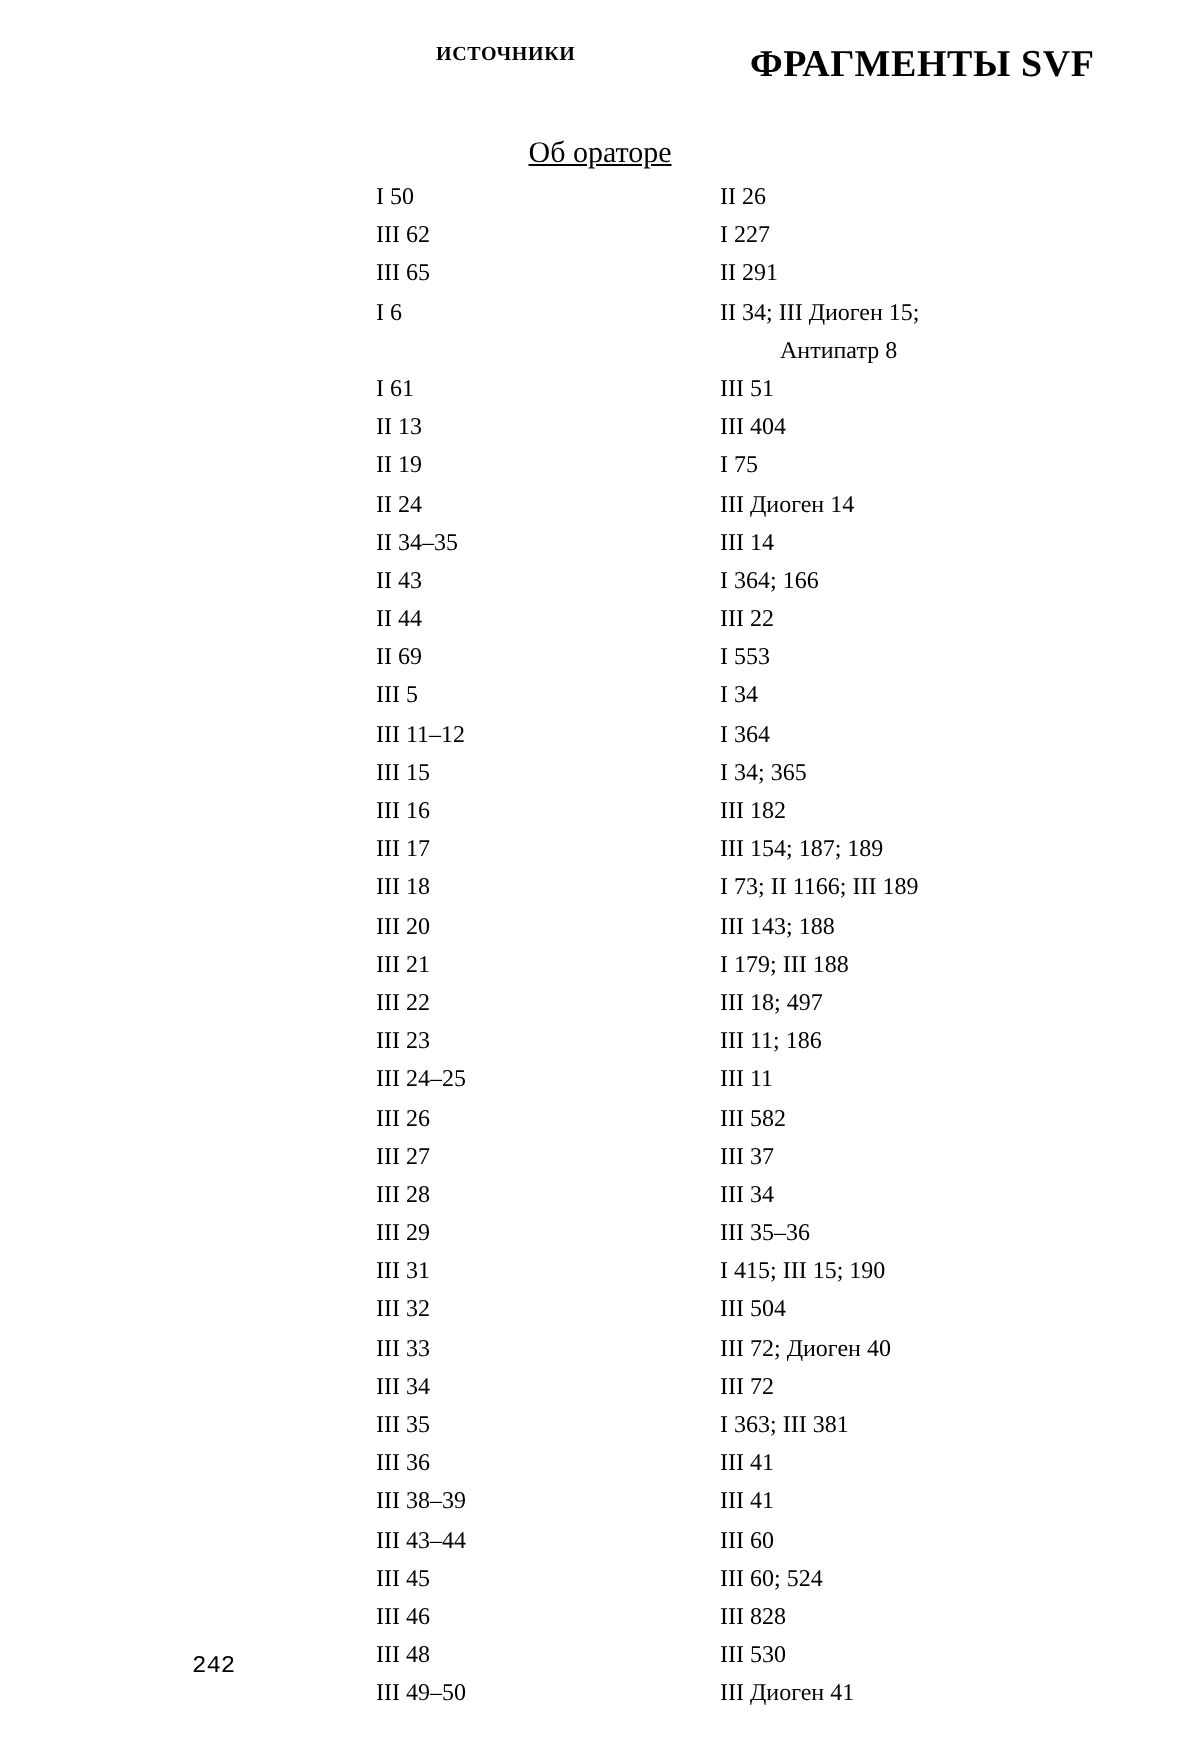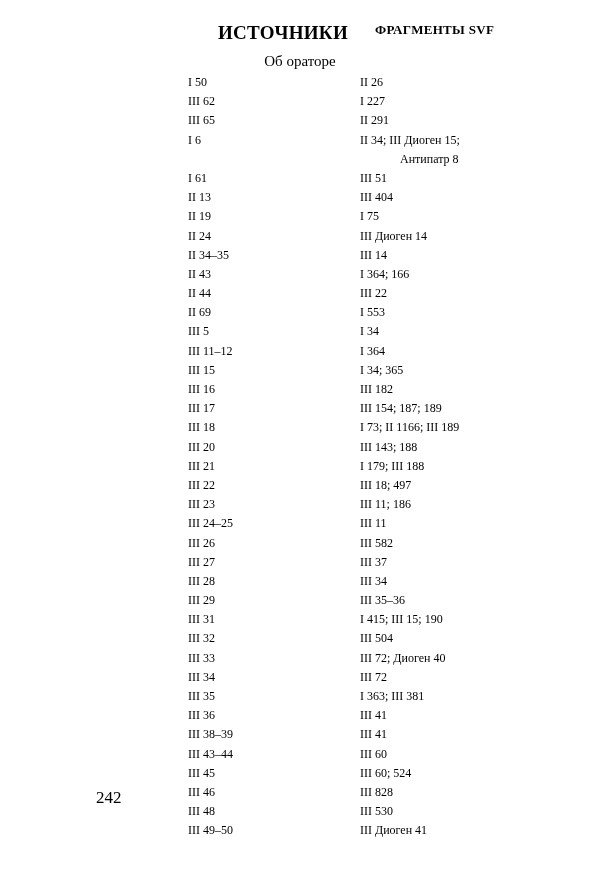--- a/index.html
+++ b/index.html
@@ -27,28 +27,28 @@
     left: 0;
     width: 600px;
     display: flex;
     font-size: 13.5px;
     letter-spacing: 0.4px;
   }
   .header-left {
     position: absolute;
     left: 218px;
     font-weight: bold;
-    font-size: 19px;
+    font-size: 10px;
     letter-spacing: 0.3px;
   }
   .header-right {
     position: absolute;
     left: 375px;
     font-weight: bold;
-    font-size: 13px;
+    font-size: 19px;
     letter-spacing: 0.3px;
   }
   .section-title {
     text-align: center;
     font-size: 15px;
     font-weight: normal;
     margin: 0;
     padding: 0;
   }
   .content {
@@ -56,47 +56,48 @@
     top: 52px;
     left: 0;
     width: 600px;
   }
   .sec-title-wrap {
     width: 600px;
     text-align: center;
     margin-bottom: 3px;
     margin-top: 2px;
   }
-  .sec-title-wrap.first { margin-top: 0; }
+  .sec-title-wrap.first { margin-top: 16px; text-decoration: underline; }
   .row {
     position: relative;
     height: 19.2px;
     line-height: 19.2px;
     font-size: 12px;
   }
   .col-left {
     position: absolute;
     left: 188px;
     white-space: nowrap;
   }
   .col-right {
     position: absolute;
     left: 360px;
     white-space: nowrap;
   }
   .col-right-cont {
     position: absolute;
-    left: 400px;
+    left: 390px;
     white-space: nowrap;
   }
   .page-number {
     position: absolute;
     left: 96px;
-    top: 788px;
-    font-size: 17px;
+    top: 826px;
+    font-size: 12px;
+    font-family: Liberation Mono, monospace;
   }
 </style>
 </head>
 <body>
 
 <div class="page">
 
   <div class="header-row">
     <span class="header-left">ИСТОЧНИКИ</span>
     <span class="header-right">ФРАГМЕНТЫ SVF</span>

